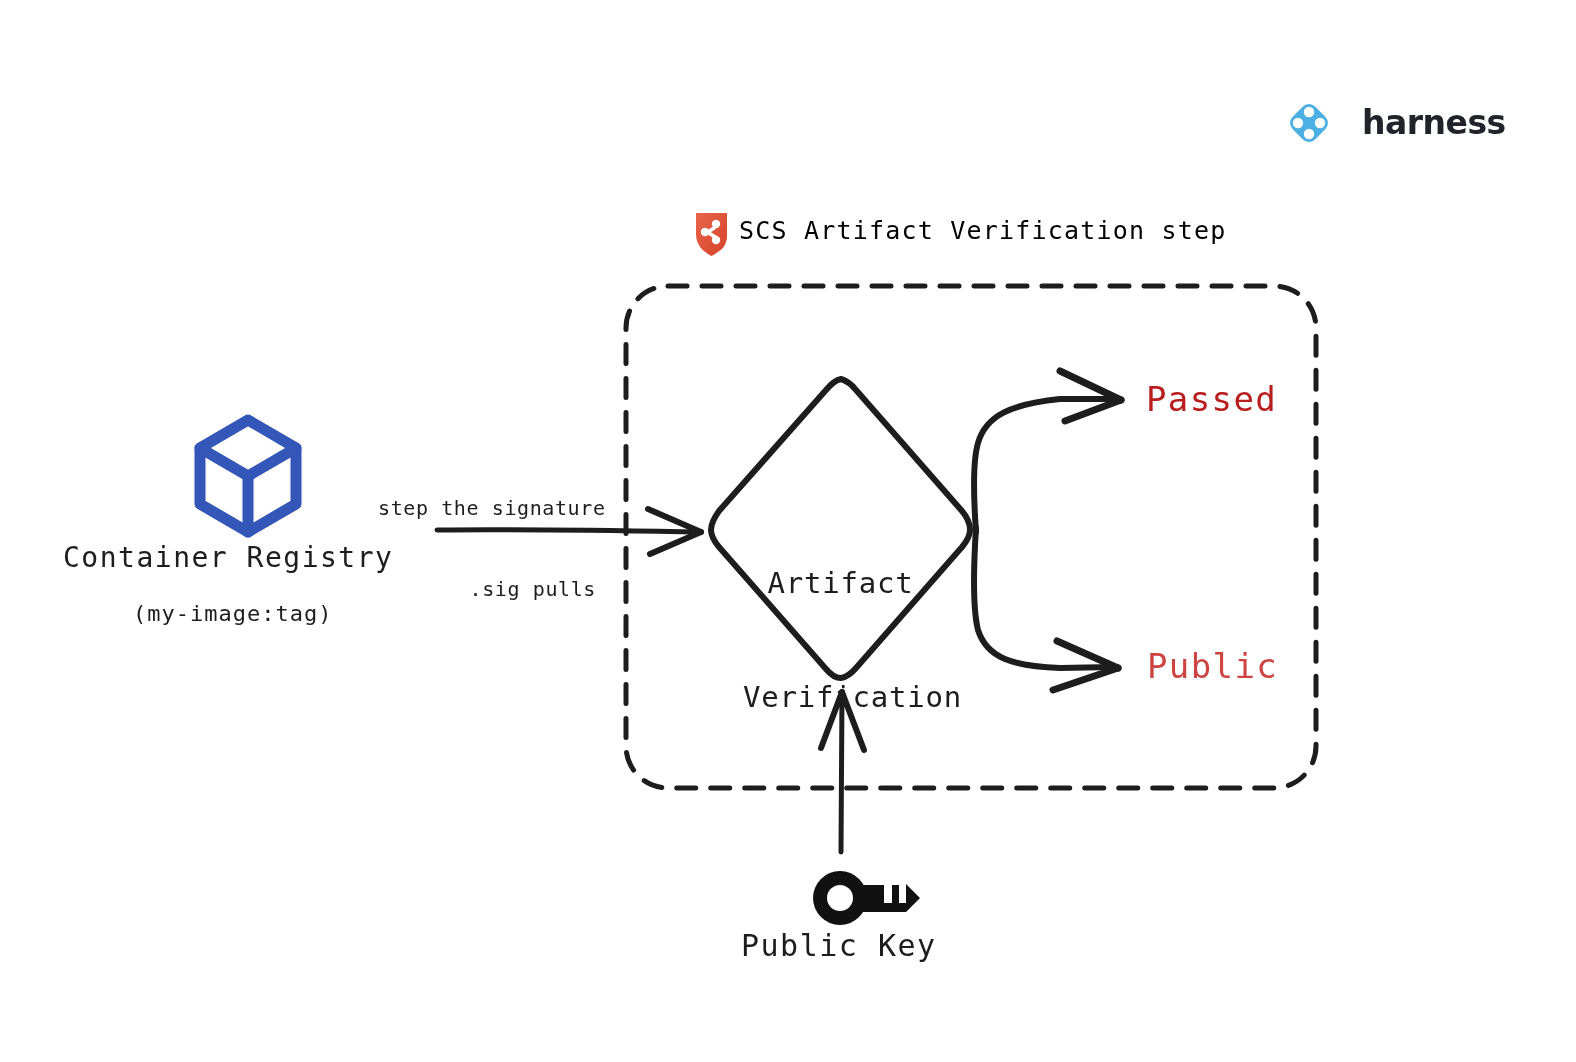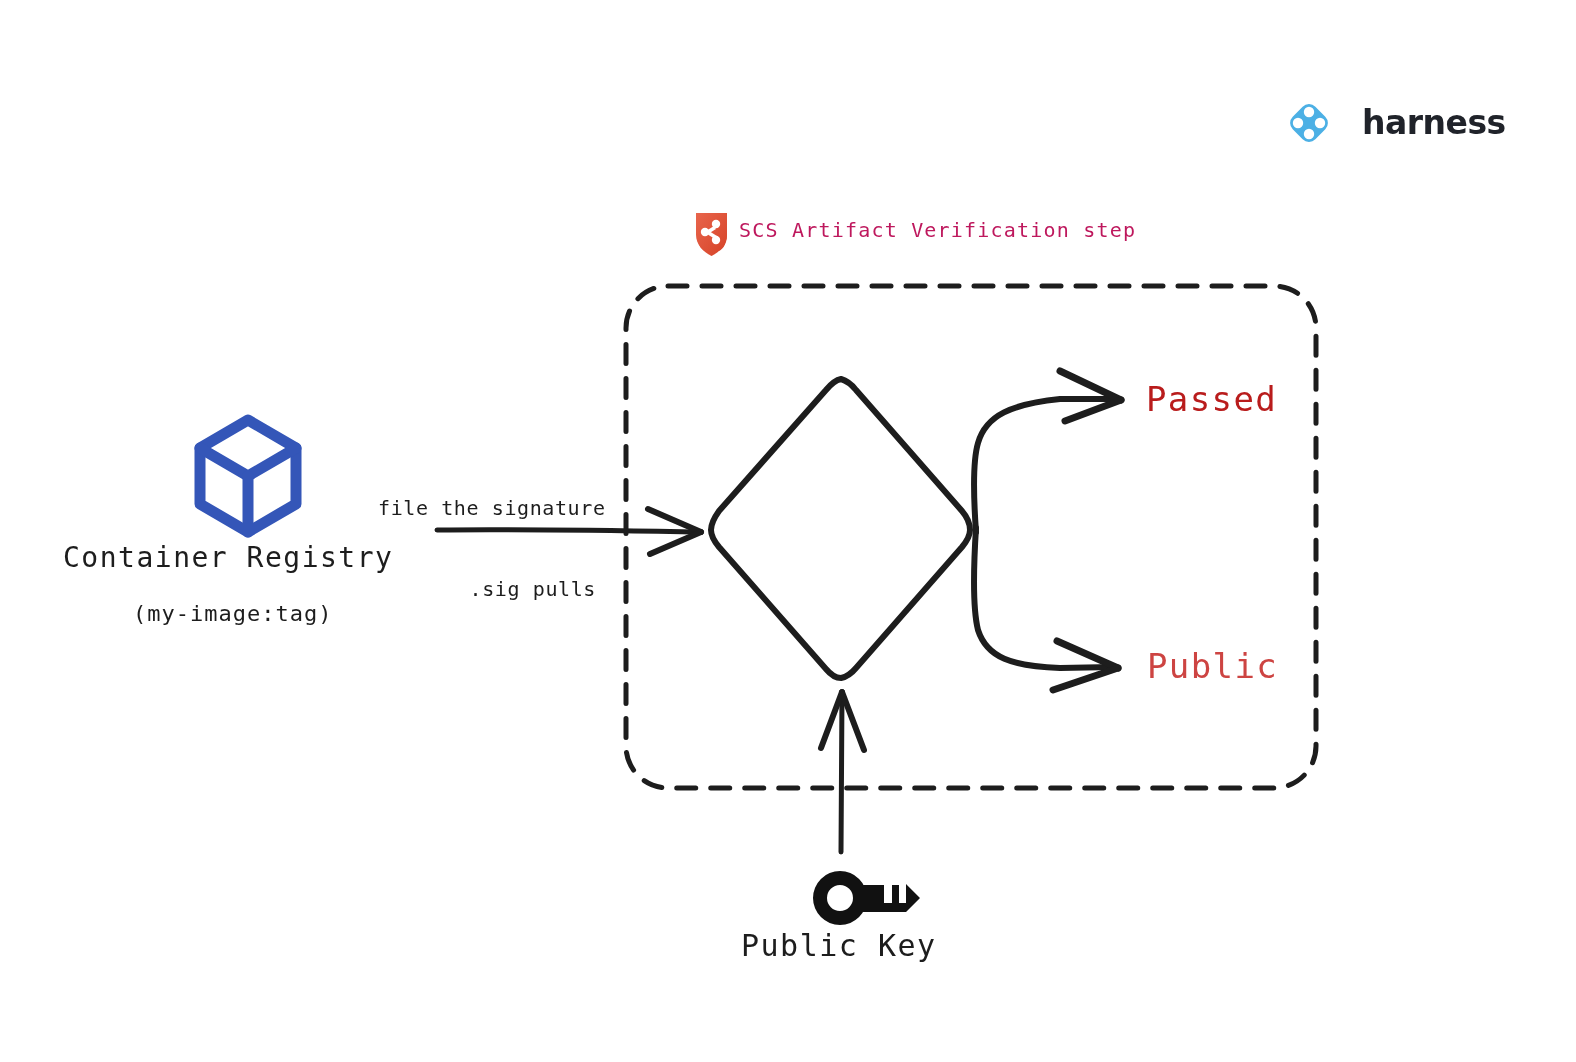--- a/index.html
+++ b/index.html
@@ -56,23 +56,23 @@
     display: flex;
     align-items: center;
     gap: 13px;
   }
   .step-title-icon {
     width: 34px;
     height: 38px;
     display: block;
   }
   .step-title-text {
-    font-size: 20px;
+    font-size: 25px;
     letter-spacing: 1.2px;
-    color: #be185d;
+    color: #000000;
     white-space: nowrap;
   }
 
   
   .label {
     position: absolute;
     white-space: pre;
     color: #1d1d1d;
   }
   .registry-name {
@@ -230,23 +230,25 @@
   <svg class="step-title-icon" viewBox="0 0 34 38" style="visibility:hidden">
     <path d="M2 2 h30 v20 L17 36 L2 22 Z" fill="#E0523C"></path>
   </svg>
   <span class="step-title-text">SCS Artifact Verification step</span>
 </div>
 
 <div class="label registry-name">Container Registry</div>
 <div class="label registry-tag">(my-image:tag)</div>
 
 <div class="label edge-note">
-  <div>file the signature</div>
+  <div>step the signature</div>
   <div>.sig pulls</div>
 </div>
 
 <div class="label diamond-label">
+  <div>Artifact</div>
+  <div>Verification</div>
 </div>
 
 <div class="label outcome outcome-passed">Passed</div>
 <div class="label outcome outcome-failed">Public</div>
 
 <div class="label public-key-label">Public Key</div>
 
 </body></html>

